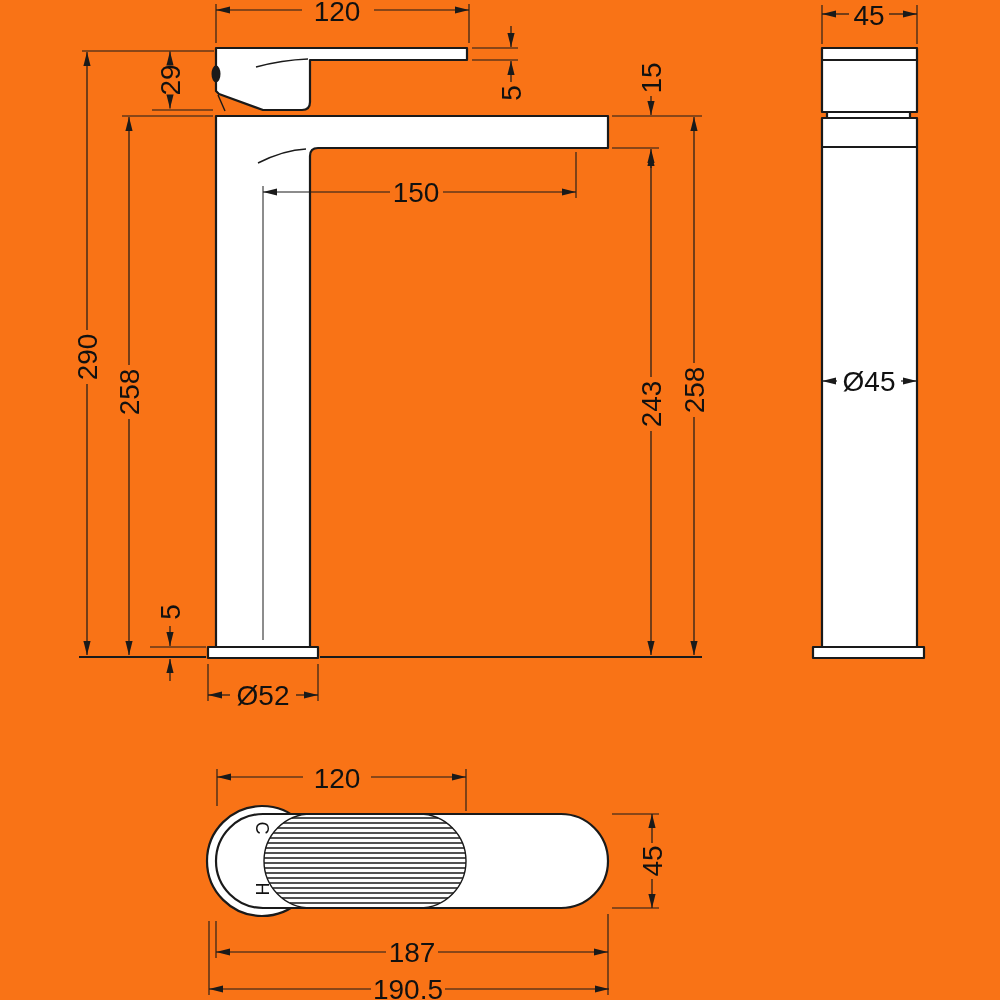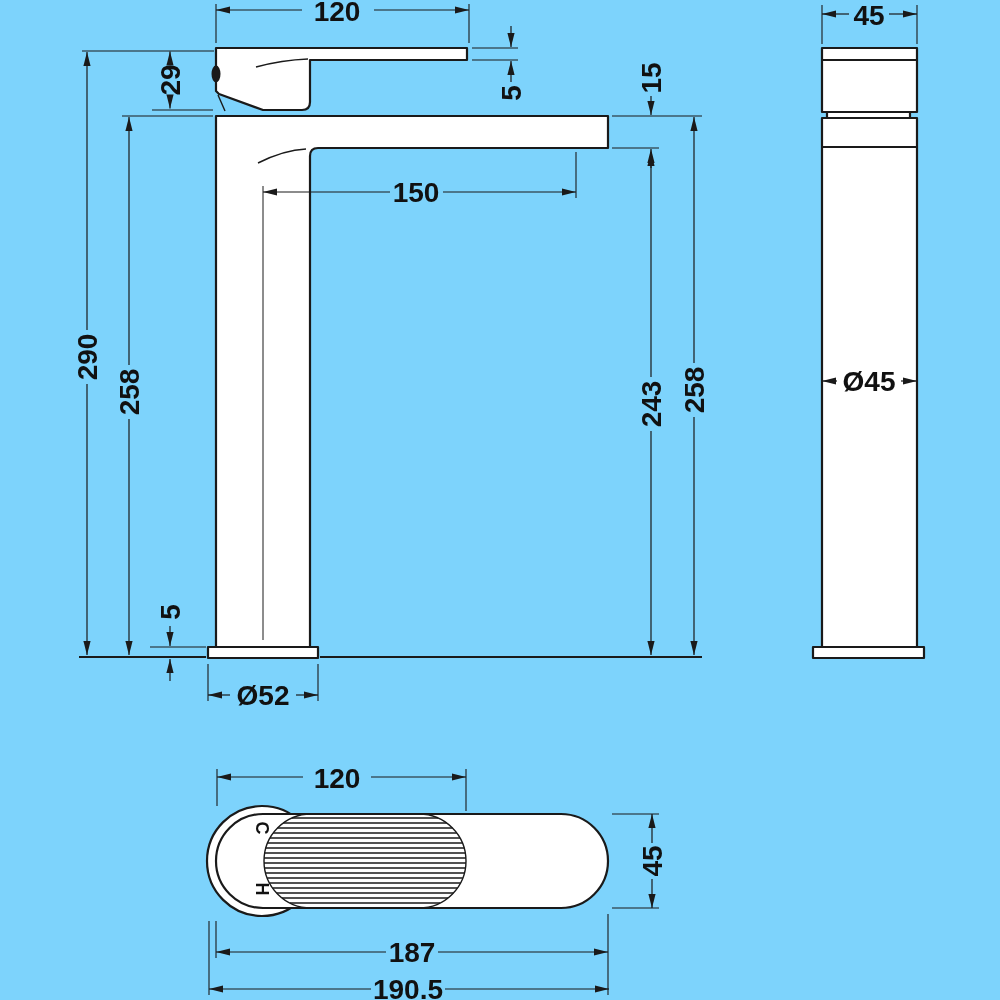--- a/index.html
+++ b/index.html
@@ -1,16 +1,16 @@
 <!DOCTYPE html>
 <html><head>
 <meta charset="utf-8">
 <style>
   html,body{margin:0;padding:0;background:#ffffff;}
-  .page{width:1000px;height:1000px;background:#7dd3fc;position:relative;font-weight:bold;}
+  .page{width:1000px;height:1000px;background:#f97316;position:relative;}
   svg{display:block;}
   .ol    {fill:none;stroke:#1a1a1a;stroke-width:2.2;stroke-linejoin:round;}
   .olf   {fill:#ffffff;stroke:#1a1a1a;stroke-width:2.2;stroke-linejoin:round;}
   .thin  {fill:none;stroke:#1a1a1a;stroke-width:1.4;}
   .dim   {fill:none;stroke:#1a1a1a;stroke-width:1.2;}
   .ext   {fill:none;stroke:#1a1a1a;stroke-width:1.1;}
   .hatch {fill:none;stroke:#1a1a1a;stroke-width:1.6;}
   .cl    {fill:none;stroke:#1a1a1a;stroke-width:1.0;}
   text{font-family:"Liberation Sans",sans-serif;font-size:28px;fill:#111;}
   .small{font-size:18px;}

